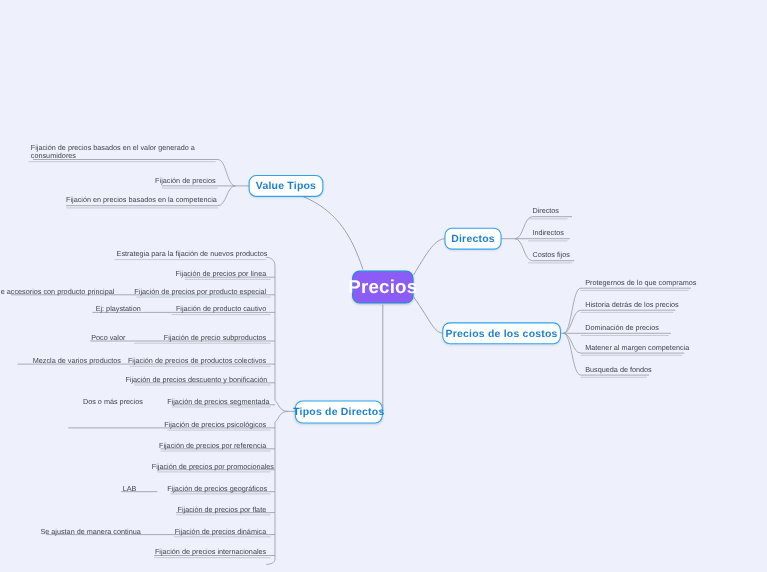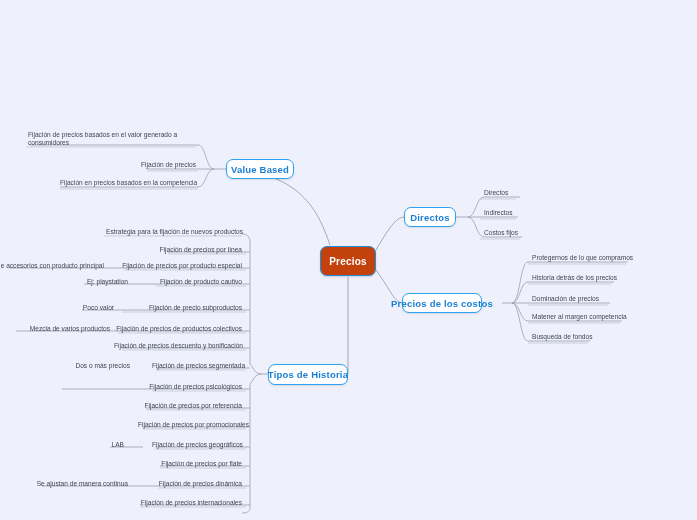--- a/index.html
+++ b/index.html
@@ -17,24 +17,24 @@
   .node{
     position:absolute;
     box-sizing:border-box;
     display:flex;align-items:center;justify-content:center;
     white-space:nowrap;
     border-radius:7px;
     font-weight:bold;
     letter-spacing:.2px;
   }
   .node.root{
-    background:#c2410c;
+    background:#8b5cf6;
     border:1px solid #1f8ed8;
     color:#ffffff;
-    font-size:10px;
+    font-size:17px;
     box-shadow:0 1px 2px rgba(0,0,0,.15);
   }
   .node.branch{
     background:#ffffff;
     border:1.6px solid #2da2f0;
     color:#1a7fd4;
     font-size:9.5px;
     box-shadow:0 1px 2px rgba(0,0,0,.10);
   }
 
@@ -151,44 +151,44 @@
       <path d="M528 323 L620 323"></path>
       <path d="M528 343 L588 343"></path>
     </g>
   </svg>
 
   <div class="node root" style="left:320px;top:246px;width:56px;height:30px;">
     <span>Precios</span>
   </div>
 
   <div class="node branch" style="left:226px;top:159px;width:68px;height:20px;">
-    <span>Value Based</span>
+    <span>Value Tipos</span>
   </div>
   <div class="leaf wrap l" style="left:26px;top:131px;width:170px;">Fijación de precios basados en el valor generado a consumidores</div>
   <div class="leaf r" style="left:118px;top:161px;width:80px;">Fijación de precios</div>
   <div class="leaf r" style="left:58px;top:179px;width:140px;">Fijación en precios basados en la competencia</div>
 
   <div class="node branch" style="left:404px;top:207px;width:52px;height:20px;">
     <span>Directos</span>
   </div>
   <div class="leaf l" style="left:482px;top:189px;width:60px;">Directos</div>
   <div class="leaf l" style="left:482px;top:209px;width:60px;">Indirectos</div>
   <div class="leaf l" style="left:482px;top:229px;width:60px;">Costos fijos</div>
 
-  <div class="node branch" style="left:402px;top:293px;width:80px;height:20px;">
+  <div class="node branch" style="left:402px;top:293px;width:108px;height:20px;">
     <span>Precios de los costos</span>
   </div>
   <div class="leaf l" style="left:530px;top:254px;width:110px;">Protegernos de lo que compramos</div>
   <div class="leaf l" style="left:530px;top:274px;width:110px;">Historia detrás de los precios</div>
   <div class="leaf l" style="left:530px;top:295px;width:110px;">Dominación de precios</div>
   <div class="leaf l" style="left:530px;top:313px;width:110px;">Matener al margen competencia</div>
   <div class="leaf l" style="left:530px;top:333px;width:110px;">Busqueda de fondos</div>
 
   <div class="node branch" style="left:268px;top:364px;width:80px;height:21px;">
-    <span>Tipos de Historia</span>
+    <span>Tipos de Directos</span>
   </div>
 
   <div class="leaf r" style="left:104px;top:228px;width:140px;">Estrategia para la fijación de nuevos productos</div>
   <div class="leaf r" style="left:148px;top:246px;width:96px;">Fijación de precios por línea</div>
   <div class="leaf r" style="left:118px;top:262px;width:126px;">Fijación de precios por producto especial</div>
   <div class="leaf r" style="left:-4px;top:262px;width:110px;">e accesorios con producto principal</div>
 
   <div class="leaf r" style="left:150px;top:278px;width:94px;">Fijación de producto cautivo</div>
   <div class="leaf r" style="left:50px;top:278px;width:80px;">Ej: playstation</div>
 

